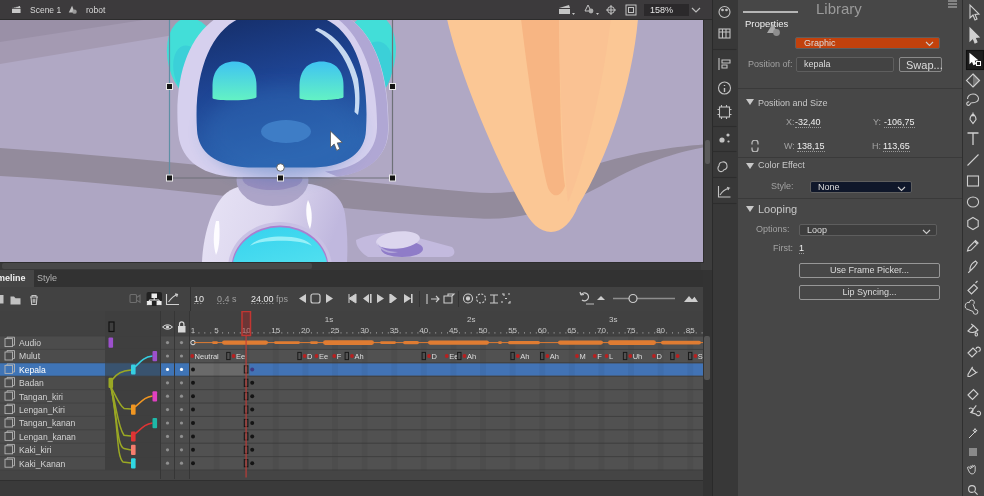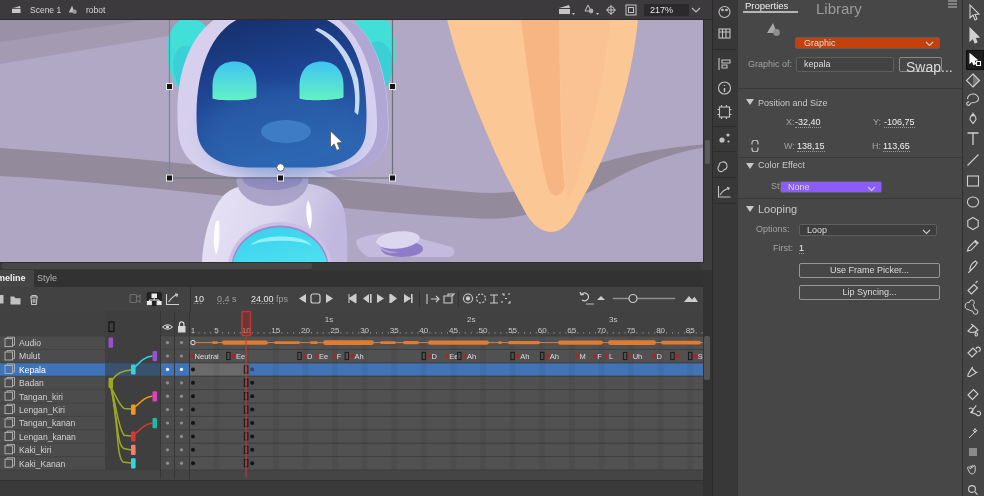--- a/index.html
+++ b/index.html
@@ -137,21 +137,21 @@
         <circle cx="53" cy="7" r="3.4"></circle>
         <path d="M48,7 h10 M53,2 v10"></path>
       </g>
       <g stroke="#c4c4c4" fill="none">
         <rect x="68" y="2" width="10" height="10"></rect>
         <rect x="70.5" y="4.5" width="5" height="5"></rect>
       </g>
     </g>
   </svg>
   <div class="abs" style="left:644px;top:3.5px;width:45px;height:12px;background:#2b292b"></div>
-  <div class="txt" style="left:650px;top:5px;font-size:9px;color:#e4e4e4">217%</div>
+  <div class="txt" style="left:650px;top:5px;font-size:9px;color:#e4e4e4">158%</div>
   <svg class="abs" style="left:691px;top:7px" width="10" height="6">
         <path d="M1,1 L5,5 L9,1" fill="none" stroke="#bbb" stroke-width="1.2"></path>
       </svg>
 </div>
 
 <div class="abs" style="left:712px;top:0;width:25px;height:496px;background:#383838;border-left:1px solid #2a2a2a;border-right:1px solid #2a2a2a"></div>
 <svg class="abs" style="left:712px;top:0" width="25" height="220" viewBox="0 0 25 220">
   <g stroke="#c2c2c2" fill="none" stroke-width="1.1">
     <circle cx="12.5" cy="12" r="5.5"></circle>
     <circle cx="10.5" cy="10" r="0.8" fill="#c2c2c2"></circle>
@@ -181,43 +181,43 @@
     <path d="M0.5,177.5 h24" stroke="#2d2d2d"></path>
     <g>
       <path d="M6.5,186 v11 h12"></path>
       <path d="M8,195 c3,-5 6,-6 9,-7 l-2,-0.8 m2,0.8 l-1,2"></path>
     </g>
     <path d="M0.5,203.5 h24" stroke="#2d2d2d"></path>
   </g>
 </svg>
 
 <div class="abs" style="left:738px;top:0;width:224px;height:496px;background:#474747">
-  <div class="txt" style="left:7px;top:0px;font-size:9.5px;color:#f0f0f0">Properties</div>
+  <div class="txt" style="left:7px;top:18px;font-size:9.5px;color:#f0f0f0">Properties</div>
   <div class="abs" style="left:5px;top:11px;width:55px;height:1.5px;background:#b5b5b5"></div>
   <div class="txt" style="left:78px;top:0px;font-size:15px;color:#9a9a9a">Library</div>
   <svg class="abs" style="left:209px;top:0px" width="11" height="8">
         <path d="M1,1 h9 M1,4 h9 M1,7 h9" stroke="#c0c0c0" stroke-width="1"></path>
       </svg>
 
   <svg class="abs" style="left:26px;top:21px" width="18" height="17" viewBox="0 0 18 17">
     <path d="M3,12 L9,2 L13,12 Z" fill="#a8a8a8"></path>
     <circle cx="12.5" cy="11.5" r="3.4" fill="#8e8e8e"></circle>
   </svg>
   <div class="abs" style="left:57px;top:36.5px;width:143px;height:10.5px;background:#c2410c;border:1px solid #5e5e5e;border-radius:2px">
     <div class="txt" style="left:8px;top:0px;font-size:9px;color:#dcdcdc">Graphic</div>
     <svg class="abs" style="right:5px;top:3px" width="9" height="6">
           <path d="M1,1 L4.5,4.5 L8,1" fill="none" stroke="#ccc" stroke-width="1.1"></path>
         </svg>
   </div>
-  <div class="txt" style="left:10px;top:59px;font-size:9px;color:#a2a2a2">Graphic of:</div>
+  <div class="txt" style="left:10px;top:59px;font-size:9px;color:#a2a2a2">Position of:</div>
   <div class="abs" style="left:58px;top:57px;width:96px;height:13px;background:#434343;border:1px solid #5e5e5e;border-radius:2px">
     <div class="txt" style="left:7px;top:1px;font-size:9px;color:#dcdcdc">kepala</div>
   </div>
   <div class="abs" style="left:161px;top:57px;width:41px;height:13px;border:1px solid #8a8a8a;border-radius:2px;text-align:center">
-    <div class="txt" style="left:6px;top:1px;font-size:14px;color:#dcdcdc">Swap...</div>
+    <div class="txt" style="left:6px;top:1px;font-size:11px;color:#dcdcdc">Swap...</div>
   </div>
 
   <div class="abs" style="left:0;top:88px;width:224px;height:1px;background:#3a3a3a"></div>
   <svg class="abs" style="left:8px;top:99px" width="8" height="6">
         <path d="M0,0 h8 L4,6 Z" fill="#c8c8c8"></path>
       </svg>
   <div class="txt" style="left:20px;top:98px;font-size:9px;color:#c8c8c8">Position and Size</div>
 
   <div class="txt" style="left:48px;top:117px;font-size:9px;color:#a2a2a2">X:</div>
   <div class="txt" style="left:57px;top:117px;font-size:9px;color:#f0f0f0;border-bottom:1px dotted #999">-32,40</div>
@@ -232,21 +232,21 @@
   <div class="txt" style="left:59px;top:141px;font-size:9px;color:#f0f0f0;border-bottom:1px dotted #999">138,15</div>
   <div class="txt" style="left:134px;top:141px;font-size:9px;color:#a2a2a2">H:</div>
   <div class="txt" style="left:145px;top:141px;font-size:9px;color:#f0f0f0;border-bottom:1px dotted #999">113,65</div>
 
   <div class="abs" style="left:0;top:157px;width:224px;height:1px;background:#3a3a3a"></div>
   <svg class="abs" style="left:8px;top:163px" width="8" height="6">
         <path d="M0,0 h8 L4,6 Z" fill="#c8c8c8"></path>
       </svg>
   <div class="txt" style="left:20px;top:160px;font-size:9px;color:#c8c8c8">Color Effect</div>
   <div class="txt" style="left:33px;top:181px;font-size:9px;color:#a2a2a2">Style:</div>
-  <div class="abs" style="left:42px;top:180.5px;width:100px;height:10.5px;background:#8b5cf6;border:1px solid #5e5e5e;border-radius:2px">
+  <div class="abs" style="left:72px;top:180.5px;width:100px;height:10.5px;background:#0f172a;border:1px solid #5e5e5e;border-radius:2px">
     <div class="txt" style="left:7px;top:0px;font-size:9px;color:#dcdcdc">None</div>
     <svg class="abs" style="right:5px;top:4px" width="9" height="6">
           <path d="M1,1 L4.5,4.5 L8,1" fill="none" stroke="#ccc" stroke-width="1.1"></path>
         </svg>
   </div>
 
   <div class="abs" style="left:0;top:198px;width:224px;height:1px;background:#3a3a3a"></div>
   <svg class="abs" style="left:8px;top:206px" width="8" height="6">
         <path d="M0,0 h8 L4,6 Z" fill="#c8c8c8"></path>
       </svg>

